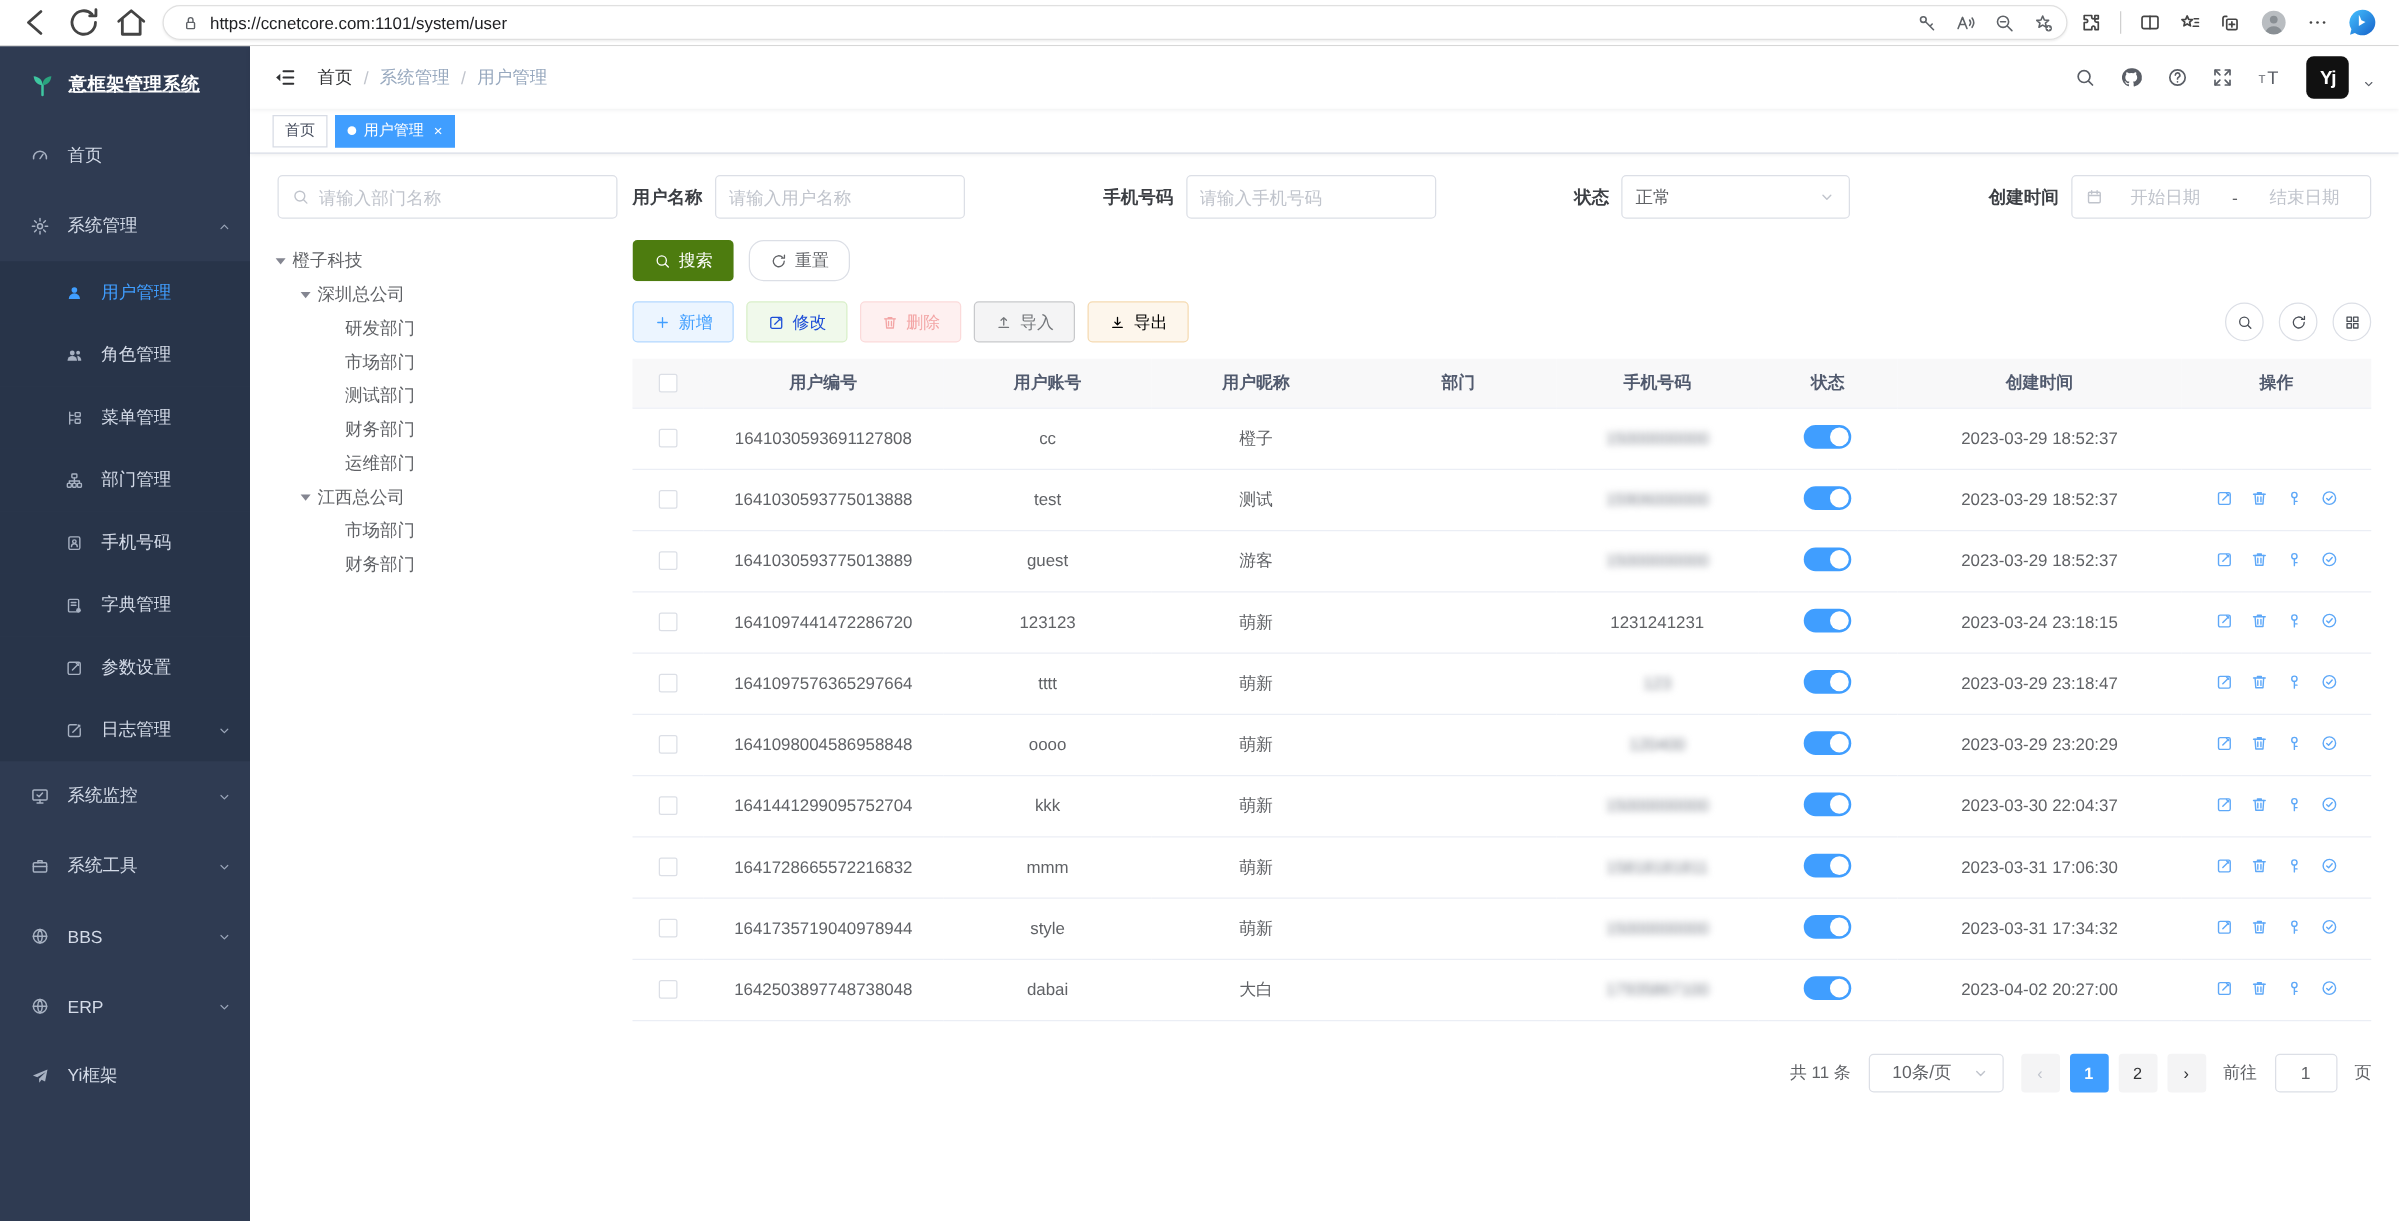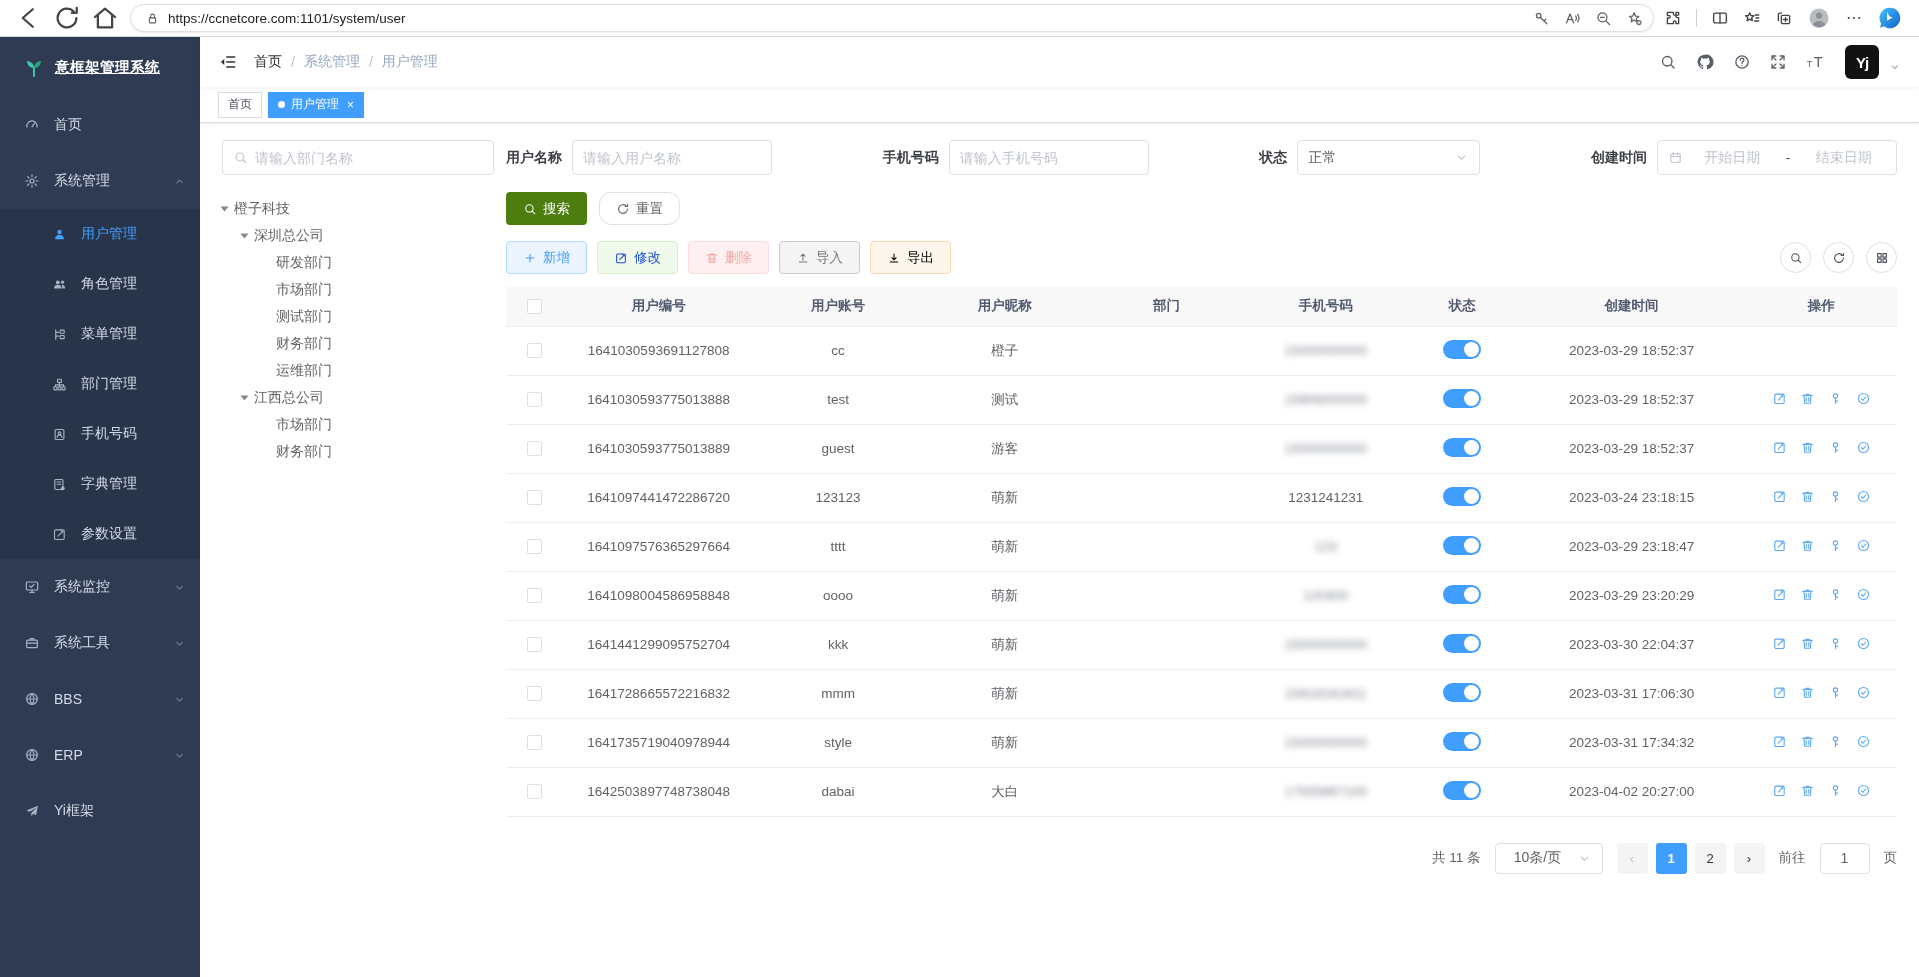--- a/index.html
+++ b/index.html
@@ -343,20 +343,34 @@
         </div>
         <div class="menu-item sub">
           <span class="svg-icon mi-icon">
             <svg viewBox="0 0 24 24" fill="none" stroke="currentColor" stroke-width="1.8" stroke-linecap="round" stroke-linejoin="round">
               <rect x="4" y="4.5" width="15.5" height="15.5" rx="2"></rect>
               <path d="m9.5 14.5 8-8M14.3 5.3l3 3"></path>
             </svg>
           </span>
           <span class="mi-label">参数设置</span>
         </div>
+        <div class="menu-item sub">
+          <span class="svg-icon mi-icon">
+            <svg viewBox="0 0 24 24" fill="none" stroke="currentColor" stroke-width="1.8" stroke-linecap="round" stroke-linejoin="round">
+              <path d="M19.5 9.5v8a2 2 0 0 1-2 2h-11a2 2 0 0 1-2-2v-11a2 2 0 0 1 2-2h8"></path>
+              <path d="m10 14 9-9M16.8 4.8l2.4 2.4"></path>
+            </svg>
+          </span>
+          <span class="mi-label">日志管理</span>
+          <span class="svg-icon mi-arrow">
+            <svg viewBox="0 0 24 24" fill="none" stroke="currentColor" stroke-width="1.8" stroke-linecap="round" stroke-linejoin="round">
+              <path d="m7 10 5 5 5-5"></path>
+            </svg>
+          </span>
+        </div>
         <div class="menu-item">
           <span class="svg-icon mi-icon">
             <svg viewBox="0 0 24 24" fill="none" stroke="currentColor" stroke-width="1.8" stroke-linecap="round" stroke-linejoin="round">
               <rect x="3.5" y="4.5" width="17" height="12" rx="1.5"></rect>
               <path d="M12 16.5V20M8.5 20h7"></path>
               <path d="m8.5 10.5 2.4 2 4.1-4.4"></path>
             </svg>
           </span>
           <span class="mi-label">系统监控</span>
           <span class="svg-icon mi-arrow">

